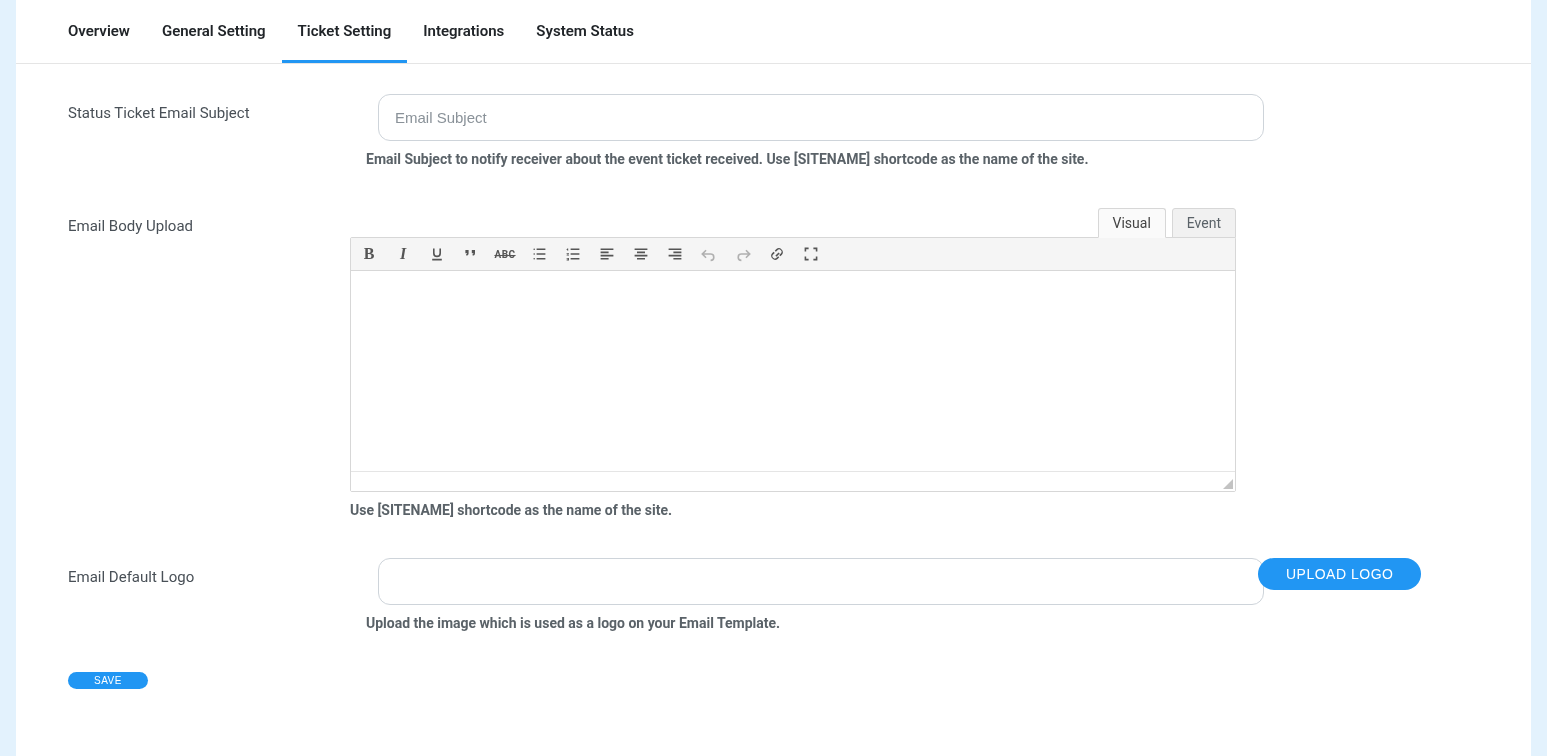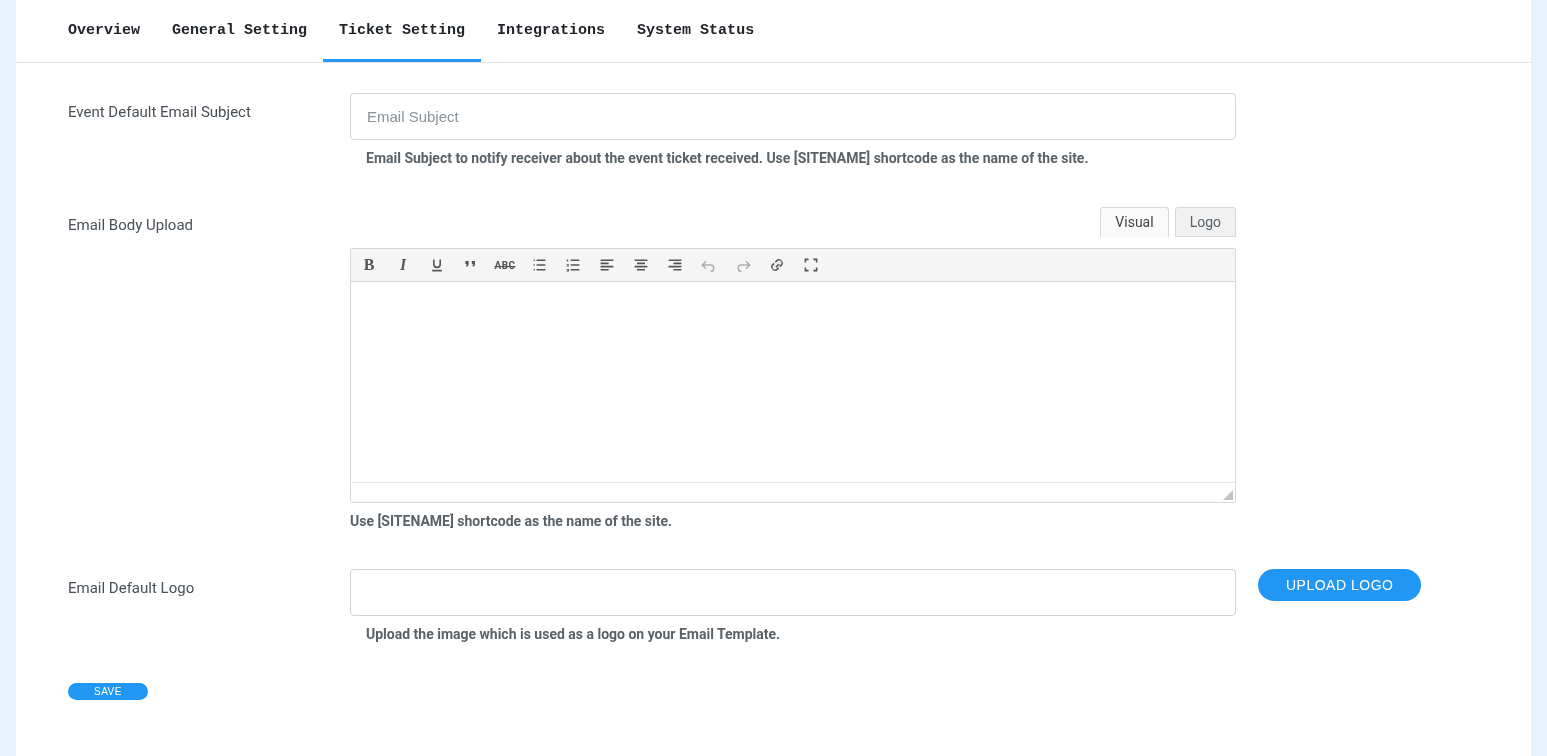--- a/index.html
+++ b/index.html
@@ -15,21 +15,20 @@
 }
 .page-container {
   background: #fff;
   margin: 0 16px;
   min-height: 756px;
 }
 .tabs {
   display: flex;
   border-bottom: 1px solid #e5e5e5;
   padding-left: 36px;
-  font-family: Liberation Mono, monospace;
 }
 .tab {
   padding: 22px 16px 20px;
   font-weight: 600;
   color: #212529;
   cursor: pointer;
   border-bottom: 3px solid transparent;
   font-size: 15px;
 }
 .tab.active {
@@ -54,42 +53,43 @@
   flex: 1;
   max-width: 886px;
 }
 .form-actions-col {
   margin-left: 22px;
 }
 .text-input {
   width: 100%;
   padding: 14px 16px;
   border: 1px solid #ced4da;
-  border-radius: 4px;
+  border-radius: 12px;
   font-size: 15px;
   color: #1d4ed8;
+  margin-left: 28px;
 }
 .text-input::placeholder {
   color: #8a9299;
 }
 .help-text {
   color: #5a6268;
   font-size: 14px;
   margin-top: 10px;
   padding-left: 16px;
   font-weight: bold;
 }
 .editor-wrap {
   position: relative;
 }
 .editor-tabs {
   display: flex;
   justify-content: flex-end;
   gap: 6px;
-  margin-bottom: 12px;
+  margin-bottom: 0;
   position: relative;
   top: 1px;
 }
 .editor-tab {
   padding: 6px 14px;
   border: 1px solid #d7d7d7;
   background: #f1f1f1;
   color: #5a6268;
   font-size: 14px;
   cursor: pointer;
@@ -189,34 +189,34 @@
     <div class="tab">Overview</div>
     <div class="tab">General Setting</div>
     <div class="tab active">Ticket Setting</div>
     <div class="tab">Integrations</div>
     <div class="tab">System Status</div>
   </div>
 
   <div class="form-area">
 
     <div class="form-row">
-      <div class="form-label">Event Default Email Subject</div>
+      <div class="form-label">Status Ticket Email Subject</div>
       <div class="form-control-wrap">
         <input type="text" class="text-input" placeholder="Email Subject" style="">
         <div class="help-text">Email Subject to notify receiver about the event ticket received. Use [SITENAME] shortcode as the name of the site.</div>
       </div>
     </div>
 
     <div class="form-row">
       <div class="form-label">Email Body Upload</div>
       <div class="form-control-wrap">
         <div class="editor-wrap">
           <div class="editor-tabs">
             <div class="editor-tab active">Visual</div>
-            <div class="editor-tab">Logo</div>
+            <div class="editor-tab">Event</div>
           </div>
           <div class="editor-box">
             <div class="toolbar">
               <span class="toolbar-btn">
                   <span class="bold-b">B</span>
                 </span>
               <span class="toolbar-btn">
                   <span class="italic-i">I</span>
                 </span>
               <span class="toolbar-btn">

